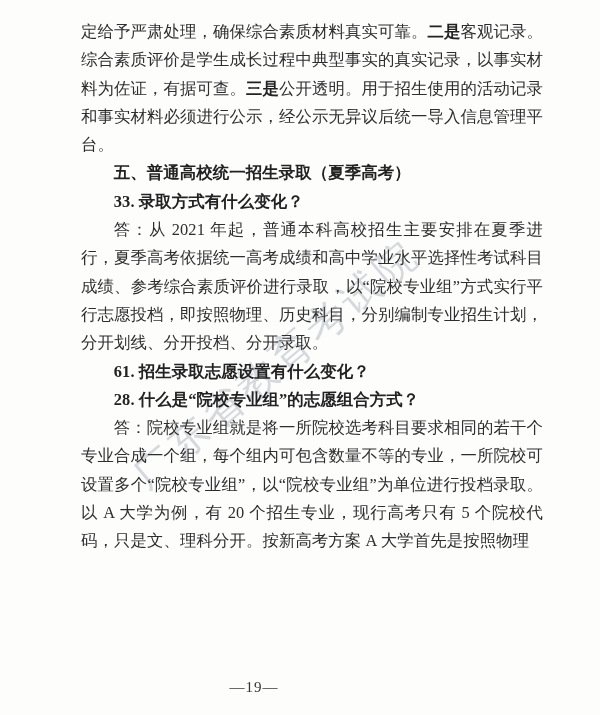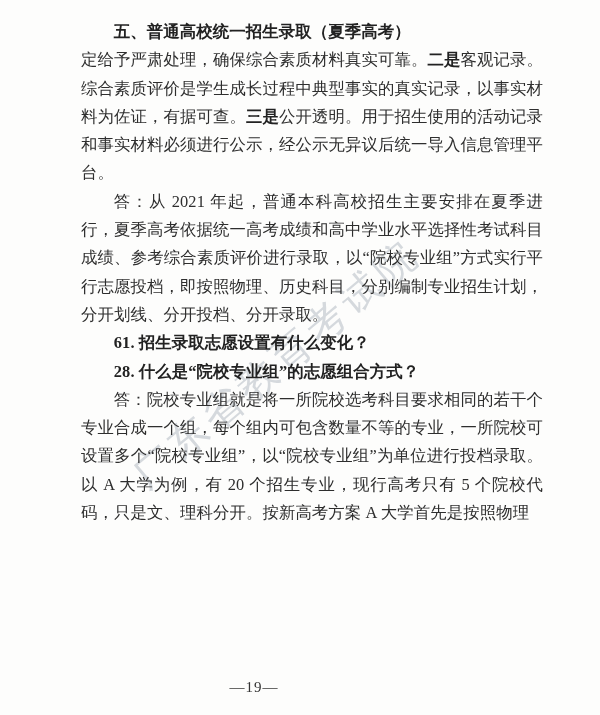--- a/index.html
+++ b/index.html
@@ -66,22 +66,23 @@
   }
 </style>
 </head>
 <body>
 
 <div class="page">
   <div class="watermark">广东省教育考试院</div>
 
   <div class="document-body">
 
-  <p class="para section-heading"><span class="bold">五、普通高校统一招生录取（夏季高考）</span></p>
-      <p class="para continuation"><span>定给予严肃处理，确保综合素质材料真实可靠。</span><span class="bold">二是</span><span>客观记录。综合素质评价是学生成长过程中典型事实的真实记录，以事实材料为佐证，有据可查。</span><span class="bold">三是</span><span>公开透明。用于招生使用的活动记录和事实材料必须进行公示，经公示无异议后统一导入信息管理平台。</span></p>
+  <p class="para continuation"><span>定给予严肃处理，确保综合素质材料真实可靠。</span><span class="bold">二是</span><span>客观记录。综合素质评价是学生成长过程中典型事实的真实记录，以事实材料为佐证，有据可查。</span><span class="bold">三是</span><span>公开透明。用于招生使用的活动记录和事实材料必须进行公示，经公示无异议后统一导入信息管理平台。</span></p>
+      <p class="para section-heading"><span class="bold">五、普通高校统一招生录取（夏季高考）</span></p>
+      <p class="para question"><span class="bold">33. 录取方式有什么变化？</span></p>
       <p class="para answer"><span>答：从 2021 年起，普通本科高校招生主要安排在夏季进行，夏季高考依据统一高考成绩和高中学业水平选择性考试科目成绩、参考综合素质评价进行录取，以“院校专业组”方式实行平行志愿投档，即按照物理、历史科目，分别编制专业招生计划，分开划线、分开投档、分开录取。</span></p>
       <p class="para question"><span class="bold">61. 招生录取志愿设置有什么变化？</span></p>
       <p class="para question"><span class="bold">28. 什么是“院校专业组”的志愿组合方式？</span></p>
       <p class="para answer"><span>答：院校专业组就是将一所院校选考科目要求相同的若干个专业合成一个组，每个组内可包含数量不等的专业，一所院校可设置多个“院校专业组”，以“院校专业组”为单位进行投档录取。以 A 大学为例，有 20 个招生专业，现行高考只有 5 个院校代码，只是文、理科分开。按新高考方案 A 大学首先是按照物理</span></p>
     </div>
 
   <div class="page-footer">—19—</div>
 </div>
 
 </body></html>

